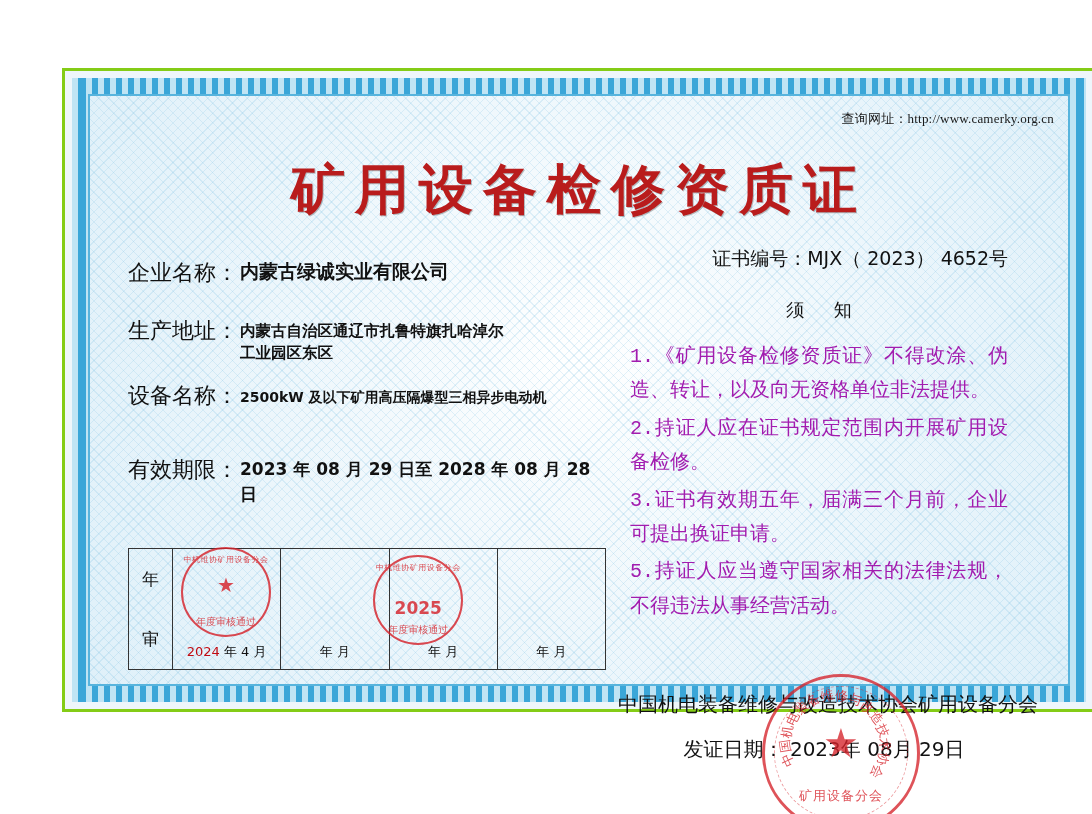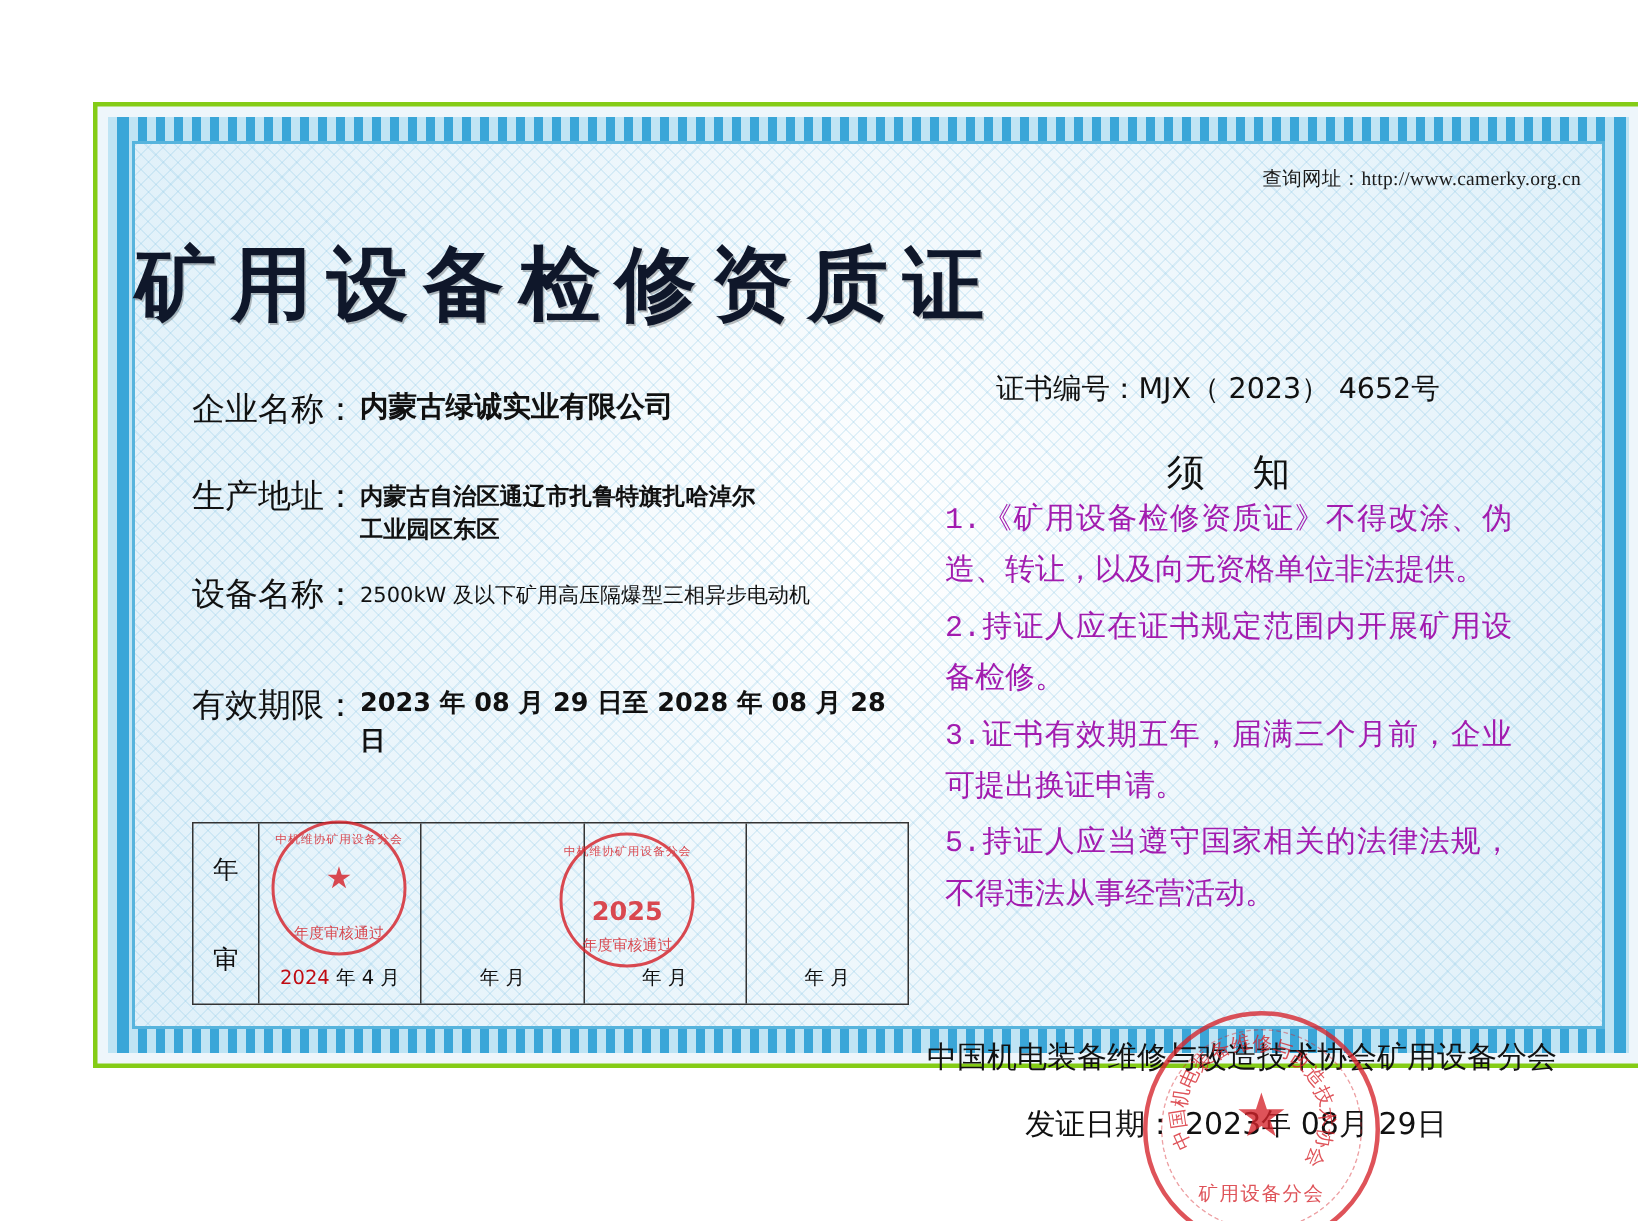--- a/index.html
+++ b/index.html
@@ -70,26 +70,26 @@
     letter-spacing: 0.2px;
     white-space: nowrap;
   }
 
   
   .title {
     position: absolute;
     left: 0;
     right: 0;
     top: 58px;
-    text-align: left;
+    text-align: center;
     font-family: "DejaVu Sans", sans-serif;
     font-weight: bold;
     font-size: 54px;
     letter-spacing: 10px;
-    color: #0f172a;
+    color: #b91c1c;
     text-shadow: 1px 1px 0 rgba(0,0,0,0.25);
   }
 
   
   .left-col {
     position: absolute;
     left: 38px;
     top: 162px;
     width: 470px;
   }
@@ -121,21 +121,21 @@
     padding-left: 2px;
     line-height: 1.45;
   }
   .row-value.small {
     font-size: 15.5px;
     font-weight: bold;
     padding-top: 4px;
   }
   .row-value.tiny {
     font-size: 14px;
-    font-weight: normal;
+    font-weight: bold;
     padding-top: 6px;
   }
   .row-value.date {
     font-size: 17px;
     font-weight: bold;
     padding-top: 2px;
   }
   .row.addr { margin-bottom: 16px; }
   .row.equip { margin-bottom: 44px; }
 
@@ -247,30 +247,31 @@
     position: absolute;
     left: 540px;
     top: 150px;
     width: 378px;
   }
   .cert-no {
     font-family: "DejaVu Sans", sans-serif;
     font-size: 19px;
     color: #111;
     white-space: nowrap;
-    text-align: left;
+    text-align: right;
     margin-left: 34px;
   }
   .notice-title {
     text-align: center;
     font-family: "DejaVu Sans", sans-serif;
-    font-size: 25px;
+    font-size: 18px;
     letter-spacing: 12px;
     color: #111;
     margin-top: 26px;
+    margin-bottom: 18px;
     padding-left: 12px;
   }
   .notice-list {
     margin: 0;
     padding: 0;
     list-style: none;
   }
   .notice-list li {
     font-family: Liberation Mono, monospace;
     font-size: 20px;

